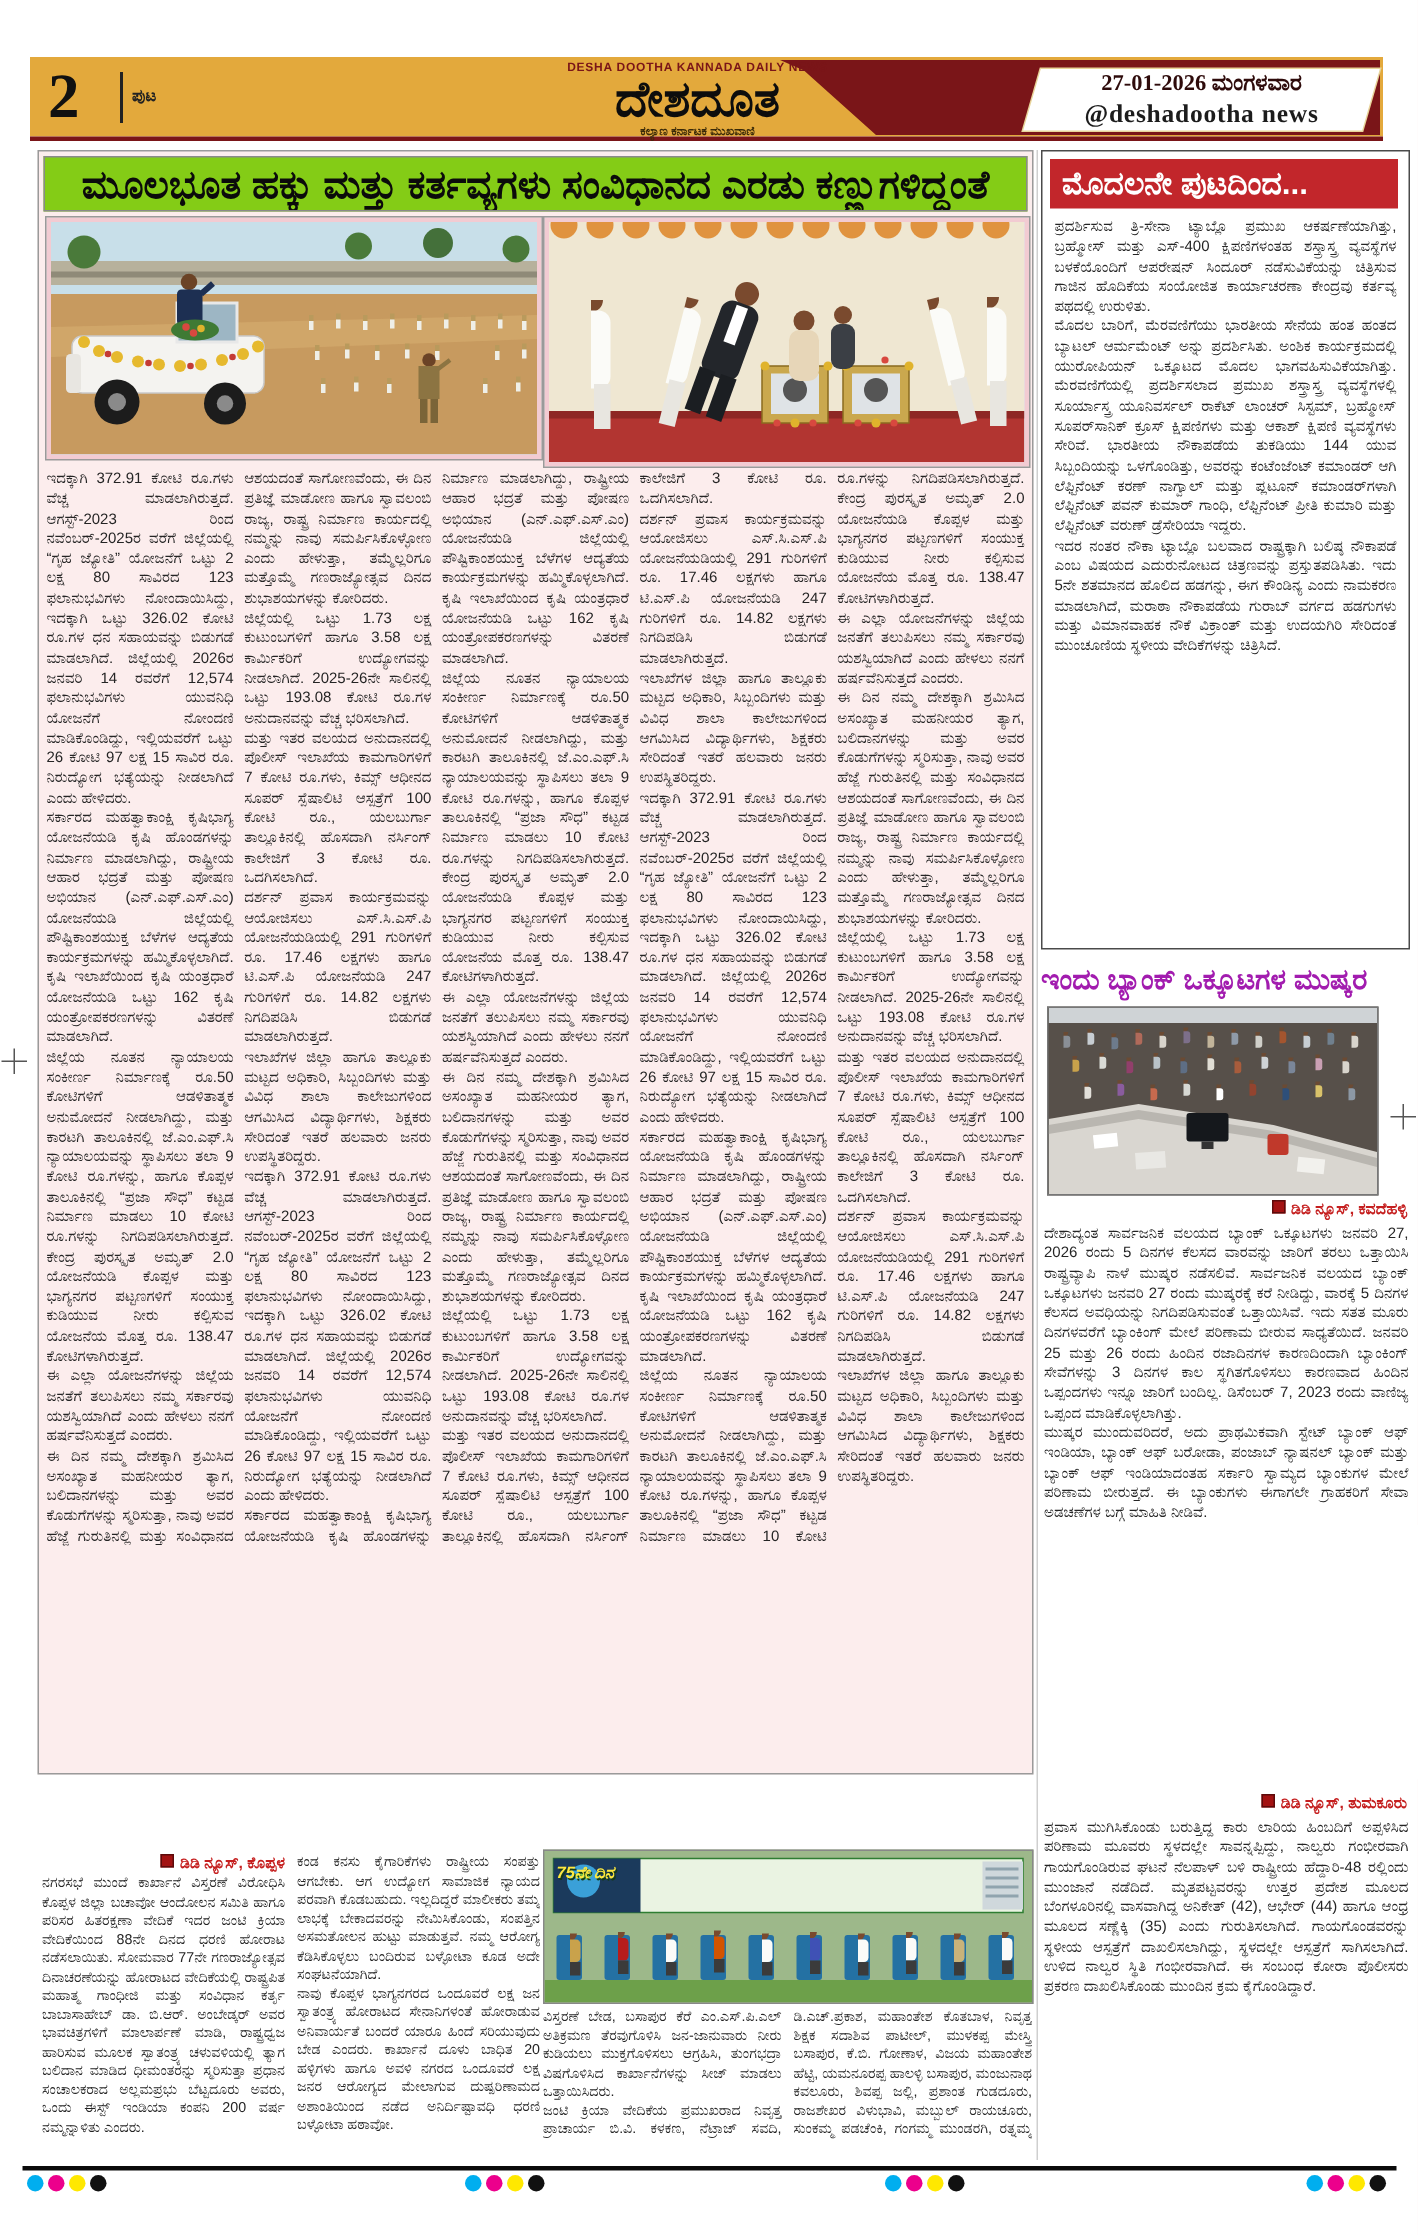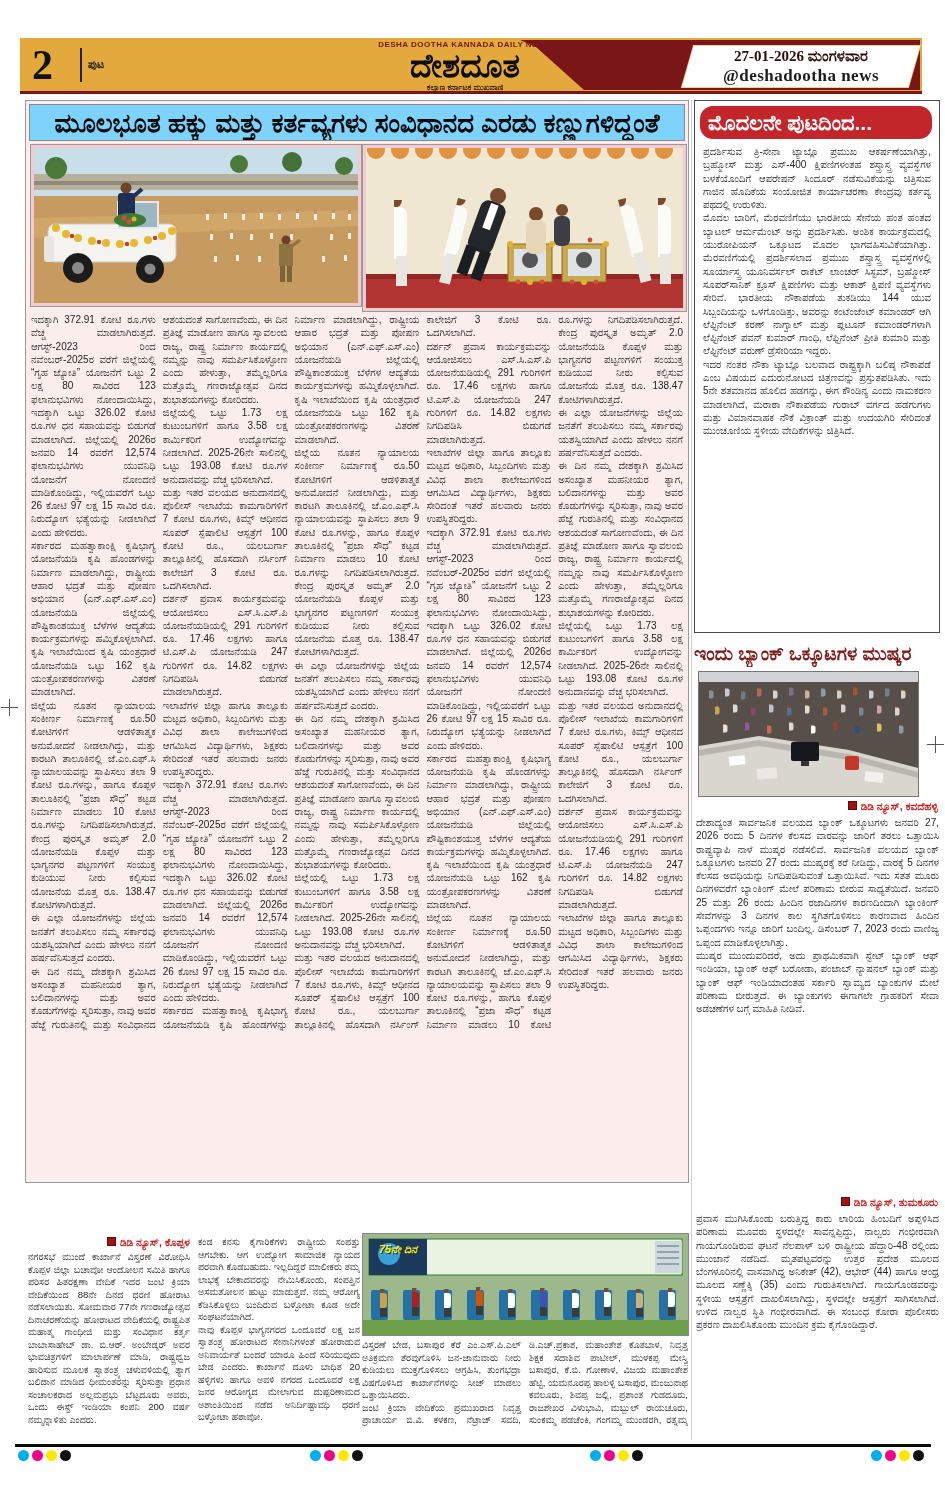--- a/index.html
+++ b/index.html
@@ -24,38 +24,38 @@
            transform:skewX(-16deg);box-shadow:0 0 0 1px #e8d49a;}
   .datebox-inner{position:absolute;left:0;top:0;width:100%;height:100%;
                  transform:skewX(16deg);text-align:center;}
   .date-line{font-family:"Liberation Serif",serif;font-weight:bold;font-size:15px;
              color:#2e0b0b;line-height:20px;}
   .handle-line{font-family:"Liberation Serif",serif;font-weight:bold;font-size:17px;
                color:#1c1c1c;line-height:19px;letter-spacing:.5px;}
 
   
   .main-box{left:25px;top:100px;width:664px;height:1083px;background:#FCEDED;border:1px solid #9a9a9a;box-sizing:border-box;}
-  .main-headline{position:absolute;left:3px;top:3px;width:654px;height:35px;background:#7dd3fc;
+  .main-headline{position:absolute;left:3px;top:3px;width:654px;height:35px;background:#84cc16;
                  border:1px solid #8a8a8a;text-align:center;font-weight:bold;font-size:26px;
                  line-height:36px;color:#0b0b0b;overflow:hidden;white-space:nowrap;}
   .photo-frame{position:absolute;border:3px solid #F2CBD2;outline:1px solid #9a9a9a;background:#dfe7ea;overflow:hidden;}
   .photo1{left:5px;top:44px;width:324px;height:155px;}
   .photo2{left:337px;top:44px;width:317px;height:160px;}
   .main-body{position:absolute;left:5px;top:212px;width:652px;height:862px;overflow:hidden;
              column-count:5;column-gap:7px;}
   .body-text{font-size:10px;line-height:1.33;text-align:justify;color:#242424;white-space:pre-line;}
 
   
   .divider-v{left:691px;top:100px;width:1px;height:1340px;background:#cfcfcf;}
   .cont-box{left:694px;top:100px;width:246px;height:533px;border:1px solid #4a4a4a;background:#fff;box-sizing:border-box;}
   .cont-header{position:absolute;left:5px;top:5px;width:232px;height:33px;background:#C2262B;
                color:#fff;font-weight:bold;font-size:21px;line-height:33px;padding-left:8px;
-               box-sizing:border-box;overflow:hidden;white-space:nowrap;border-radius:13px;}
+               box-sizing:border-box;overflow:hidden;white-space:nowrap;}
   .cont-body{position:absolute;left:8px;top:44px;width:228px;height:482px;overflow:hidden;}
-  .side-headline{font-weight:bold;font-size:19px;color:#7f1d1d;white-space:nowrap;overflow:hidden;}
+  .side-headline{font-weight:bold;font-size:19px;color:#a21caf;white-space:nowrap;overflow:hidden;}
   .bank-headline{left:694px;top:641px;width:246px;height:26px;line-height:26px;}
   .bank-photo{left:698px;top:671px;width:219px;height:124px;border:1px solid #777;background:#55504a;overflow:hidden;}
   .byline{font-size:10.5px;font-weight:bold;color:#C51F1F;text-align:right;}
   .byline .bullet{display:inline-block;width:7px;height:7px;background:#A31212;border:1px solid #5d0a0a;margin-right:4px;}
   .bank-byline{left:698px;top:800px;width:240px;}
   .bank-body{left:696px;top:816px;width:243px;height:348px;overflow:hidden;}
   .acc-headline{left:694px;top:1167px;width:246px;height:26px;line-height:26px;font-size:20px;}
   .acc-byline{left:698px;top:1196px;width:240px;}
   .acc-body{left:696px;top:1212px;width:243px;height:228px;overflow:hidden;}
 
@@ -66,21 +66,21 @@
   .bottom-left{left:28px;top:1236px;width:332px;height:202px;overflow:hidden;column-count:2;column-gap:8px;}
   .bottom-left .byline{margin-bottom:2px;}
   .bottom-photo{left:362px;top:1233px;width:325px;height:101px;border:1px solid #888;background:#9db88a;overflow:hidden;}
   .bottom-right{left:362px;top:1339px;width:326px;height:99px;overflow:hidden;column-count:2;column-gap:8px;}
   .small-text{font-size:9.5px;line-height:1.32;text-align:justify;color:#242424;white-space:pre-line;}
 
   
   .banner-overlay{position:absolute;left:64px;top:8px;width:226px;height:30px;text-align:center;}
   .banner-prefix,.banner-suffix{font-weight:bold;font-size:10px;color:#1b5e20;}
   .banner-highlight{font-weight:bold;font-size:16px;color:#c62828;}
-  .day-badge{position:absolute;left:8px;top:9px;width:54px;text-align:center;font-weight:bold;
+  .day-badge{position:absolute;left:8px;top:9px;width:54px;text-align:left;font-weight:bold;
              font-size:11px;color:#ffe93d;font-style:italic;text-shadow:1px 1px 0 #143a14;}
 
   
   .foot-rule{left:15px;top:1444px;width:916px;height:3px;background:#0a0a0a;}
   .dots{position:absolute;top:1450px;display:flex;gap:3px;}
   .dot{width:11px;height:11px;border-radius:50%;}
 
   
   .cross{width:17px;height:17px;}
   .cross:before,.cross:after{content:"";position:absolute;background:#555;}

